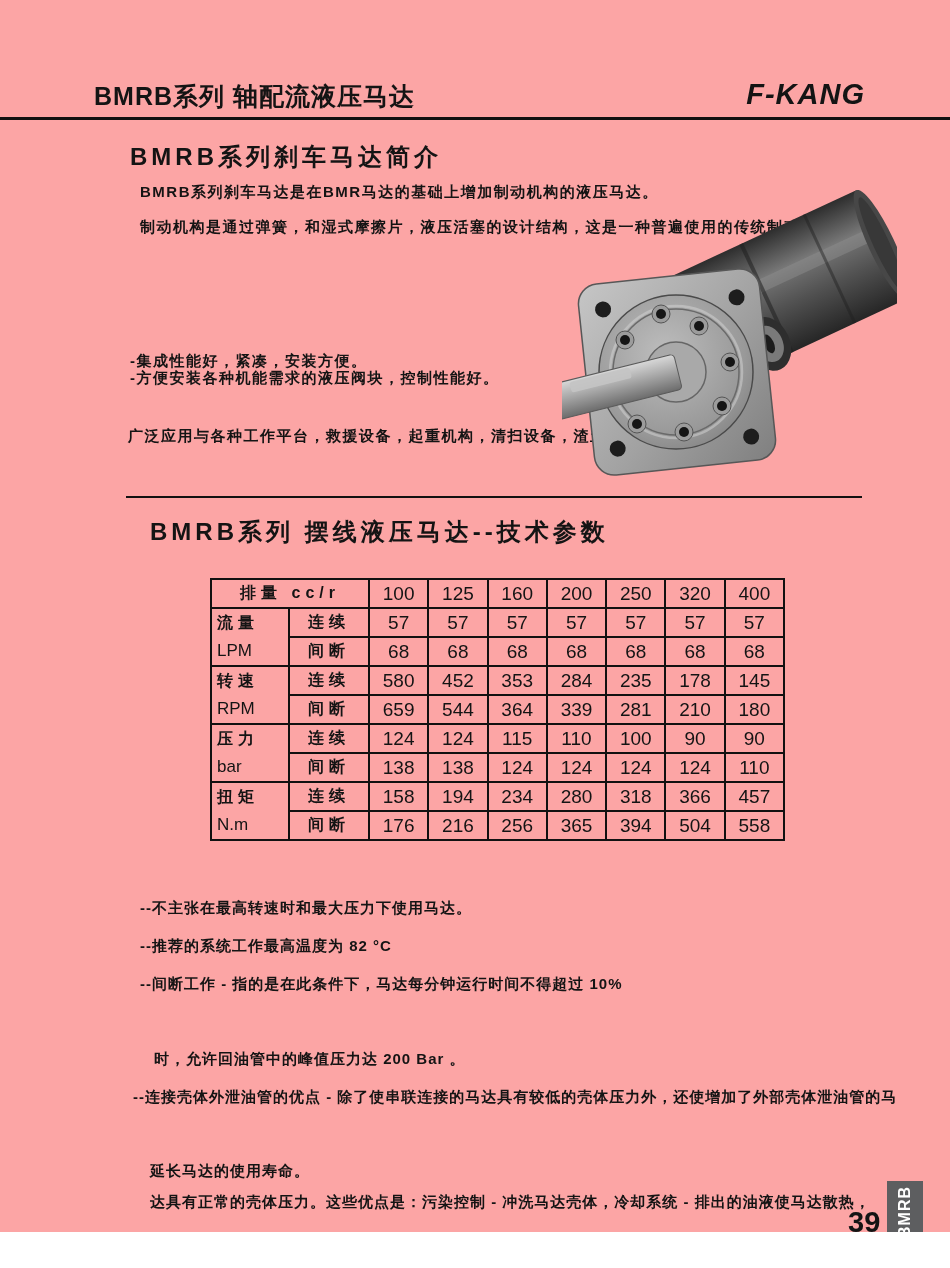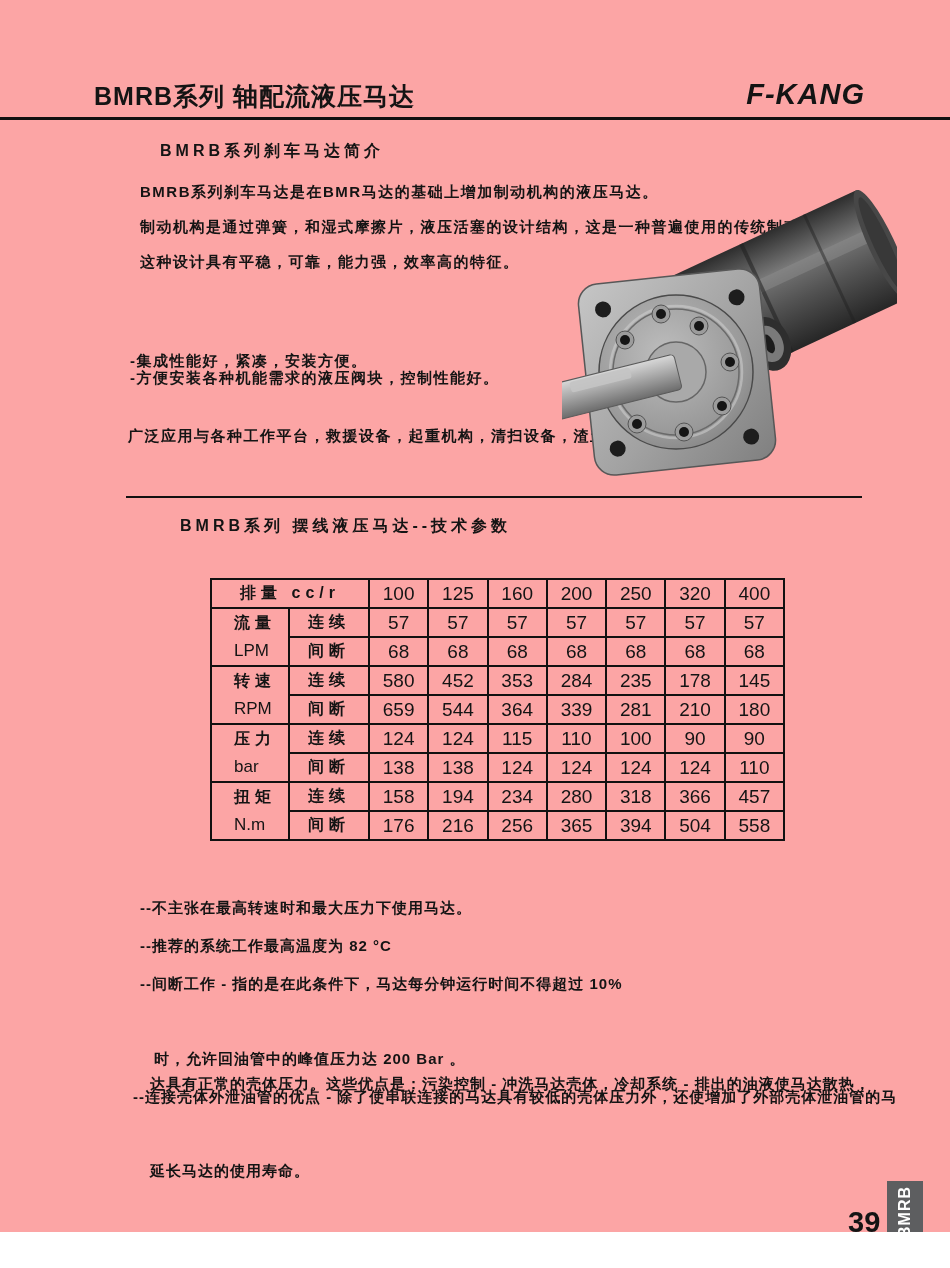--- a/index.html
+++ b/index.html
@@ -6,63 +6,62 @@
   .page{
     position:relative;width:950px;height:1232px;background:#fca5a5;
     font-family:"Liberation Sans",sans-serif;color:#141414;overflow:hidden;
   }
   .abs{position:absolute;}
   
   .doc-title{left:94px;top:80px;font-size:25px;font-weight:bold;letter-spacing:1px;white-space:nowrap;}
   .brand{right:85px;top:78px;font-size:29px;font-weight:bold;font-style:italic;letter-spacing:1px;}
   .header-rule{left:0;top:117px;width:950px;height:3px;background:#111;}
   
-  .sec-heading{font-size:16px;font-weight:bold;letter-spacing:4px;white-space:nowrap;margin-left:30px;}
+  .sec-heading{font-size:24px;font-weight:bold;letter-spacing:4px;white-space:nowrap;}
   .intro-heading{left:130px;top:141px;}
   .body-text{font-size:15px;font-weight:bold;letter-spacing:1.5px;white-space:nowrap;}
   .p1{left:140px;top:183px;} .p2{left:140px;top:218px;} .p3{left:140px;top:253px;}
   .b1{left:130px;top:312px;margin-top:40px;} .b2{left:130px;top:369px;} .b3{left:128px;top:427px;}
   .motor-photo{left:562px;top:190px;}
   
   .section-divider{left:126px;top:496px;width:736px;height:2px;background:#111;}
   .specs-heading{left:150px;top:516px;}
   .table-wrap{left:210px;top:578px;}
   table{border-collapse:collapse;table-layout:fixed;width:575px;}
   col.c1{width:78px;} col.c2{width:80px;}
   th,td{border:2px solid #111;height:27px;text-align:center;vertical-align:middle;padding:0;}
   .zh{font-size:16px;font-weight:bold;letter-spacing:5px;}
   .num{font-size:19px;font-weight:normal;font-family:"Liberation Sans",sans-serif;}
   td.group-cell{padding:0;}
   .glabel{display:flex;flex-direction:column;justify-content:space-around;align-items:flex-start;
-          height:56px;padding-left:22px;}
+          height:56px;padding-left:5px;}
   .glabel .unit{font-size:17px;font-weight:normal;letter-spacing:0;}
   
   .note{font-size:15px;font-weight:bold;letter-spacing:1px;white-space:nowrap;margin-top:7px;}
   .n0{left:140px;top:892px;} .n1{left:140px;top:930px;} .n2{left:140px;top:968px;}
   .n3{left:140px;top:1006px;} .n4{left:154px;top:1043px;} .n5{left:133px;top:1081px;}
-  .n6{left:150px;top:1068px;} .n7{left:150px;top:1155px;}
+  .n6{left:150px;top:1186px;} .n7{left:150px;top:1155px;}
   
   .page-number{left:848px;top:1206px;font-size:29px;font-weight:bold;}
   .side-tab{left:887px;top:1181px;width:36px;height:62px;background:#5d5e60;
             display:flex;align-items:center;justify-content:center;}
   .side-tab span{transform:rotate(-90deg);color:#ffffff;font-weight:bold;font-size:16px;letter-spacing:1px;white-space:nowrap;}
 </style>
 </head>
 <body>
 
 <div class="page">
 
   <div class="abs doc-title">BMRB系列 轴配流液压马达</div>
   <div class="abs brand">F-KANG</div>
   <div class="abs header-rule"></div>
 
   <div class="abs sec-heading intro-heading">BMRB系列刹车马达简介</div>
   <div class="abs body-text p1">BMRB系列刹车马达是在BMR马达的基础上增加制动机构的液压马达。</div>
   <div class="abs body-text p2">制动机构是通过弹簧，和湿式摩擦片，液压活塞的设计结构，这是一种普遍使用的传统制动设计。</div>
-  <div class="abs body-text p3">这种设计具有平稳，可靠，能力强，效率高的特征。</div>
   <div class="abs body-text b1">-集成性能好，紧凑，安装方便。</div>
   <div class="abs body-text b2">-方便安装各种机能需求的液压阀块，控制性能好。</div>
   <div class="abs body-text b3">广泛应用与各种工作平台，救援设备，起重机构，清扫设备，渣土车，林业设备。</div>
 
   <svg class="abs motor-photo" width="335" height="292" viewBox="0 0 335 292">
     <defs>
       <linearGradient id="bodyGrad" x1="0" y1="0" x2="0" y2="1">
         <stop offset="0" stop-color="#2d2d2d"></stop>
         <stop offset="0.33" stop-color="#777777"></stop>
         <stop offset="0.62" stop-color="#525252"></stop>

